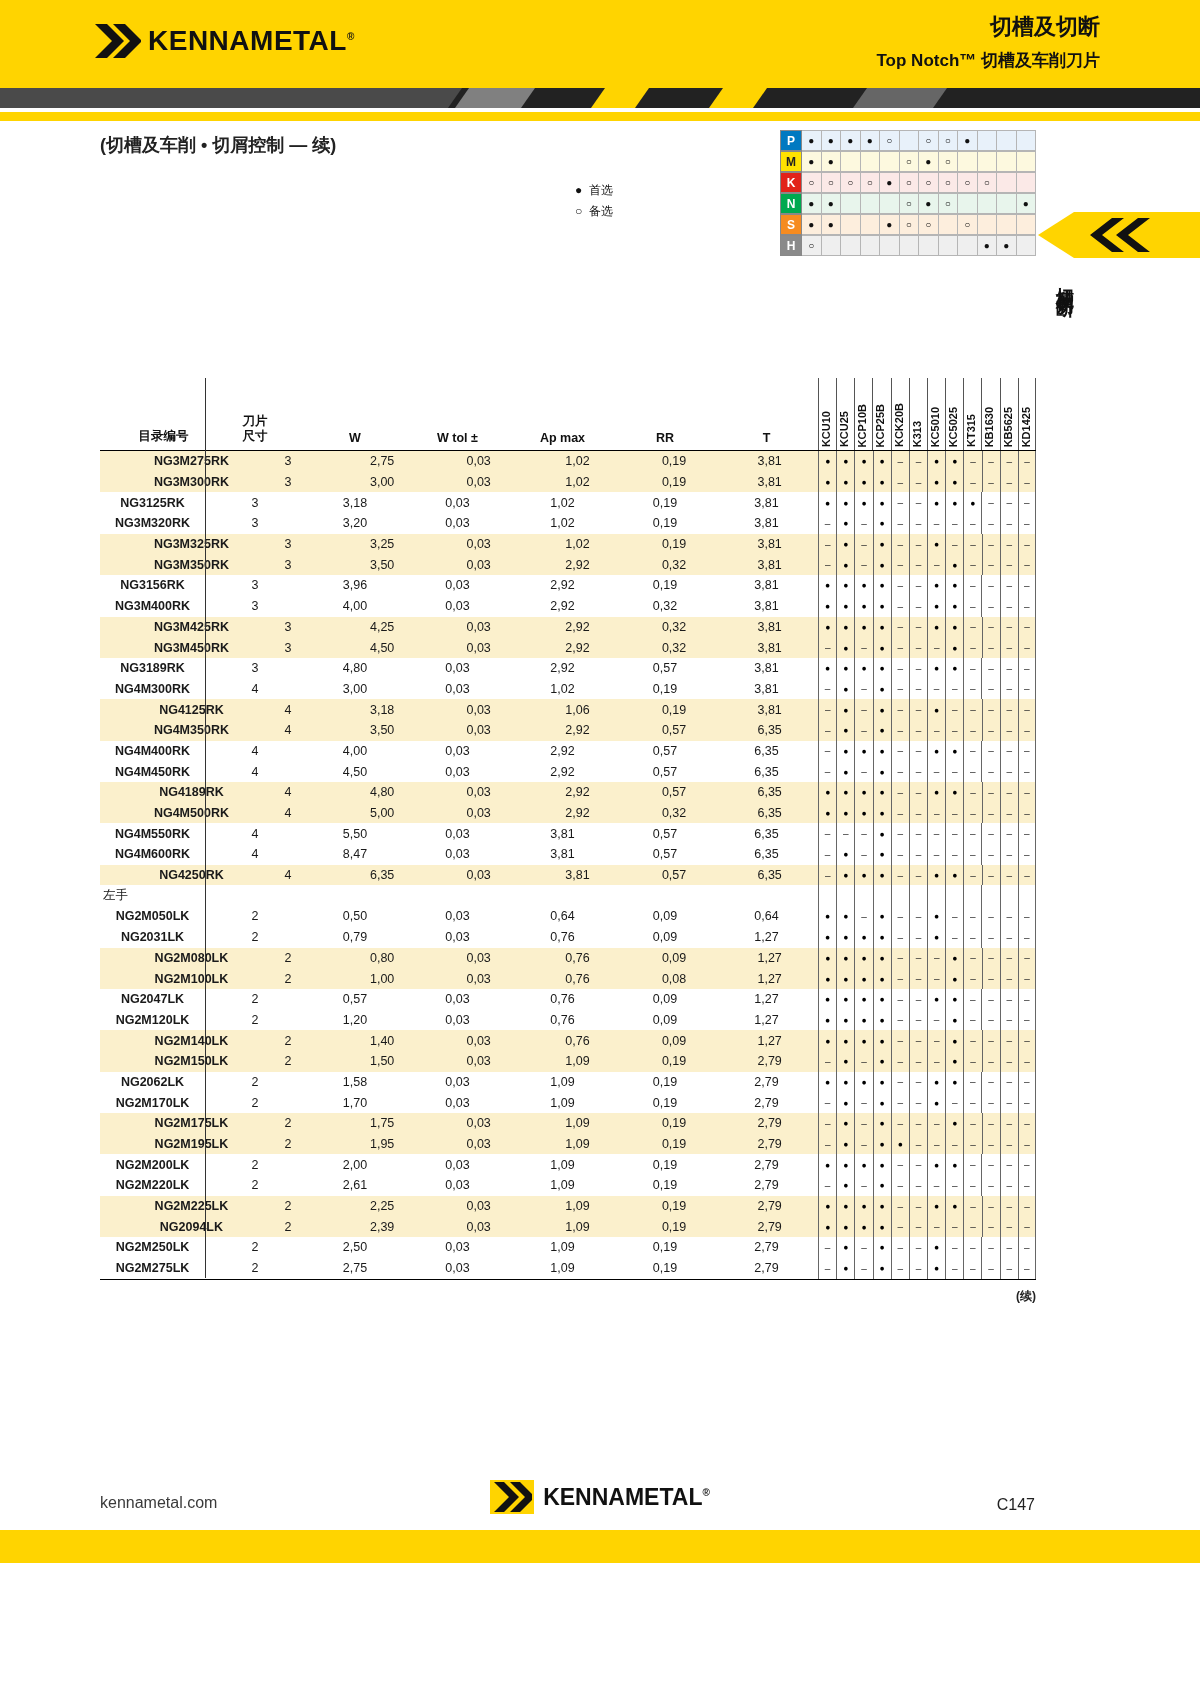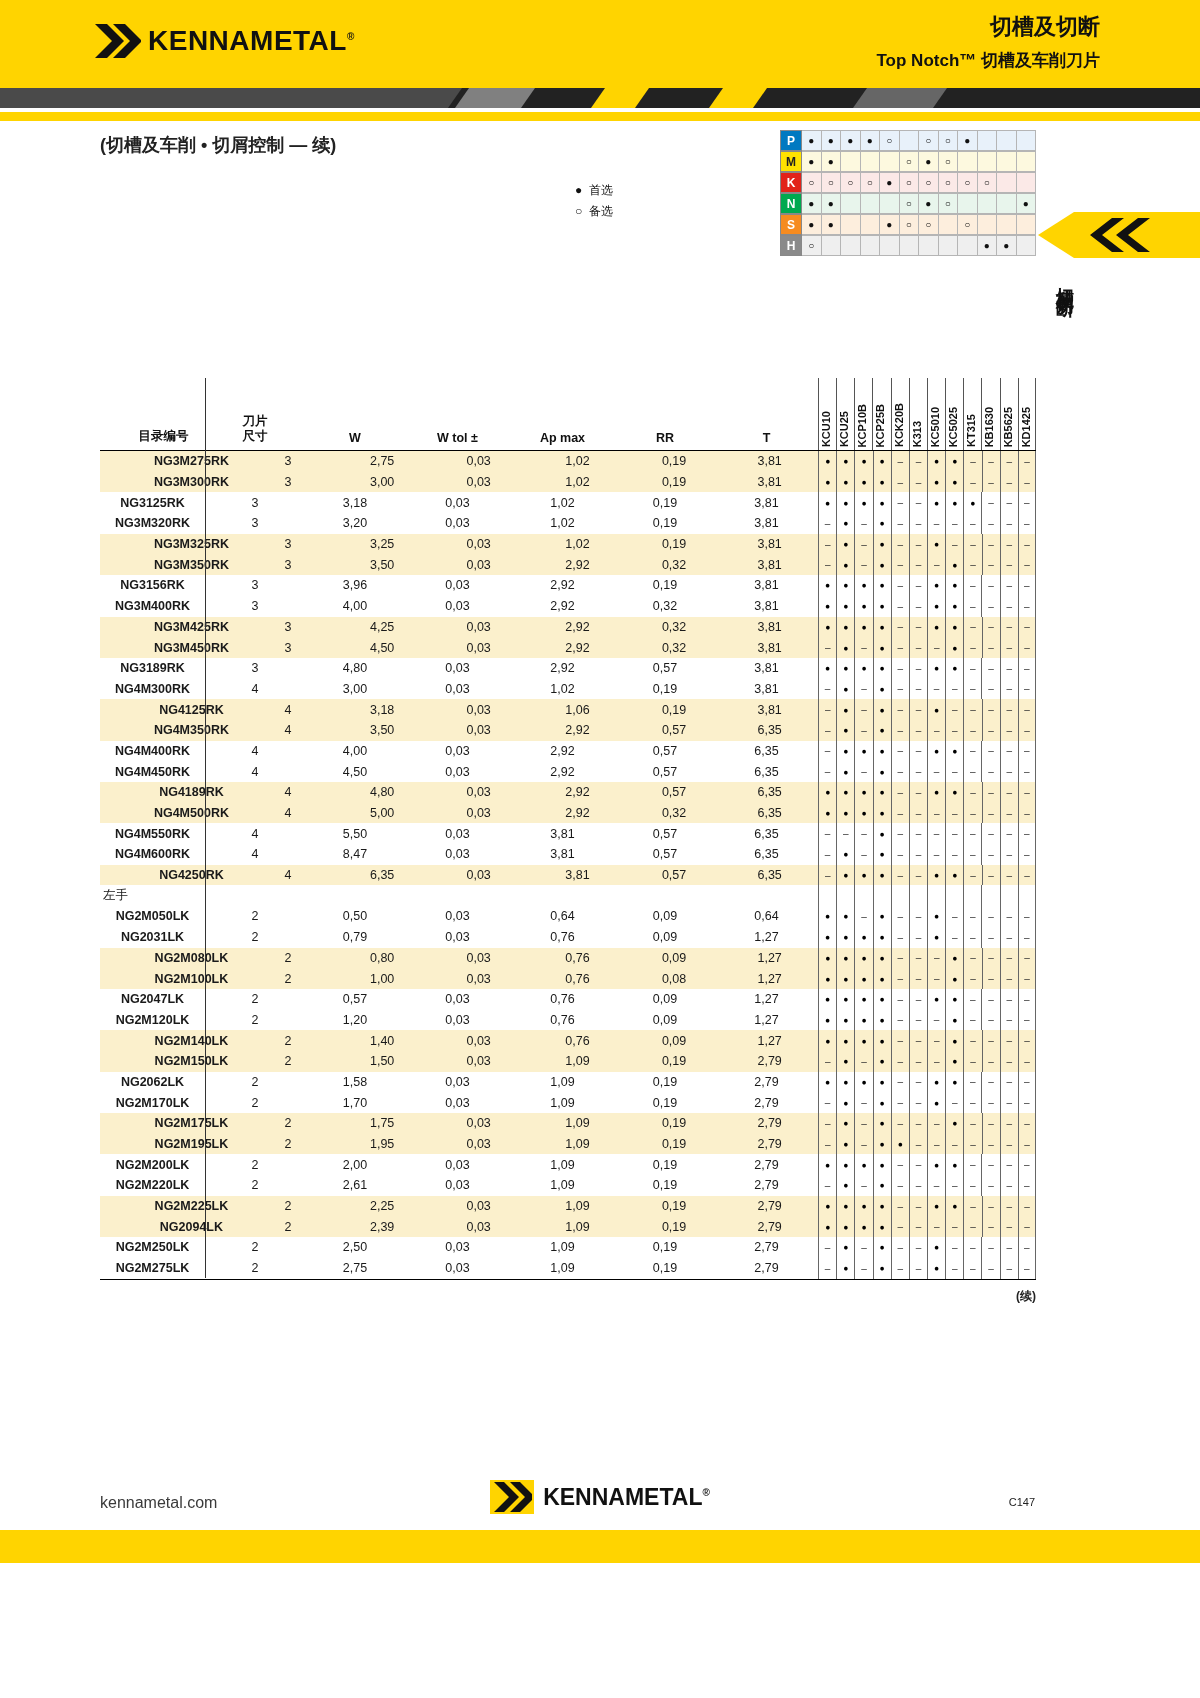--- a/index.html
+++ b/index.html
@@ -75,21 +75,21 @@
   .gslot.dot  { font-size:8.5px; color:#000; }
   .gslot.dash { font-size:10px; color:#333; }
   .sec-label { justify-content:flex-start !important; padding-left:3px; font-weight:normal; }
 
   .cont { position:absolute; left:100px; top:1288px; width:936px; text-align:right; font-size:12px; font-weight:bold; color:#222; }
 
   
   .footer-url  { position:absolute; left:100px; top:1494px; font-size:16px; color:#3a3a3a; }
   .footer-logo { position:absolute; left:0; top:1480px; width:1200px; display:flex; justify-content:center; align-items:center; gap:9px; }
   .footer-logo .ftext { font-weight:bold; font-size:23px; color:#111; }
-  .footer-page { position:absolute; right:165px; top:1496px; font-size:11px; color:#222; }
+  .footer-page { position:absolute; right:165px; top:1496px; font-size:16px; color:#222; }
   .bottom-bar { position:absolute; left:0; top:1530px; width:1200px; height:33px; background:#ffd400; }
 </style>
 </head>
 <body>
 
 <div class="page">
 
   <div class="top-bar">
     <div class="logo">
       <svg width="46" height="34" viewBox="0 0 46 34">

